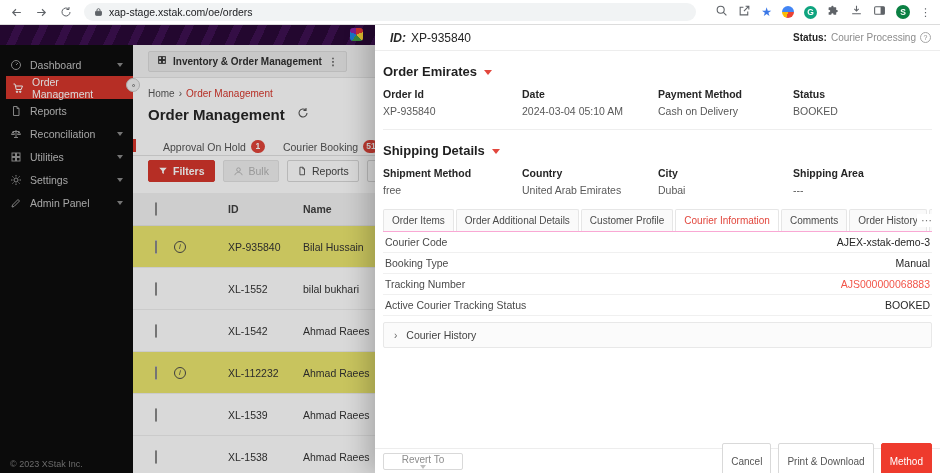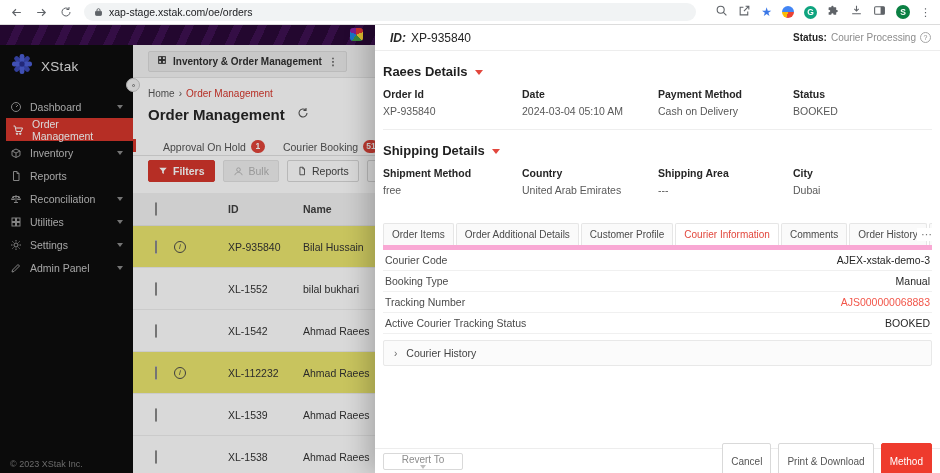--- a/index.html
+++ b/index.html
@@ -110,21 +110,21 @@
   .sec-title { margin-top:13px; display:flex; align-items:center; gap:7px; font-size:13px; font-weight:bold;
                color:#1f1f1f; }
   .chev-red { width:0; height:0; border-left:4px solid transparent; border-right:4px solid transparent;
               border-top:5px solid #e2473d; margin-top:2px; }
   .fields { display:flex; margin-top:9px; }
   .field:nth-child(1){ width:139px; } .field:nth-child(2){ width:136px; }
   .field:nth-child(3){ width:135px; } .field:nth-child(4){ flex:1; }
   .f-label { font-size:10.5px; font-weight:bold; color:#262626; }
   .f-value { font-size:10.5px; color:#595959; margin-top:5px; }
   .d-div { height:1px; background:#eeeeee; margin-top:12px; }
-  .d-tabs { position:relative; margin-top:27px; display:flex; align-items:flex-end; border-bottom:5px solid #f9a8d4;
+  .d-tabs { position:relative; margin-top:13px; display:flex; align-items:flex-end; border-bottom:1px solid #f9a8d4;
             font-size:10px; color:#4a4a4a; white-space:nowrap; overflow:hidden; }
   .d-tab { border:1px solid #e6e6e6; border-bottom:none; background:#fafafa; padding:5px 8px;
            border-radius:2px 2px 0 0; margin-right:2px; flex:0 0 auto; }
   .d-tab.active { background:#fff; color:#e2473d; margin-bottom:-1px; border-bottom:1px solid #fff; }
   .d-tabs-more { position:absolute; right:0; bottom:4px; background:#fff; padding-left:4px; color:#777;
                  font-size:11px; }
   .kv { display:flex; justify-content:space-between; align-items:center; padding:4px 2px;
         border-bottom:1px solid #f0f0f0; font-size:10.5px; min-height:18px; }
   .kv-label { color:#4a4a4a; }
   .kv-value { color:#262626; }
@@ -202,68 +202,40 @@
       <span class="vdots">⋮</span>
     </div>
   </div>
 
   <div class="app">
     <div class="band">
       <span class="band-logo"></span>
     </div>
 
     <div class="sidebar">
-      <div class="logo-row">
-        <span><svg width="24" height="24" viewBox="0 0 24 24">
-              <g fill="#3b49b5" transform="rotate(45 12 12)">
-                <rect x="9.6" y="2" width="4.8" height="8" rx="2.2"></rect>
-                <rect x="9.6" y="14" width="4.8" height="8" rx="2.2"></rect>
-                <rect x="2" y="9.6" width="8" height="4.8" rx="2.2"></rect>
-                <rect x="14" y="9.6" width="8" height="4.8" rx="2.2"></rect>
-              </g>
-              <g fill="#4c5fd5">
-                <rect x="9.6" y="2" width="4.8" height="8" rx="2.2"></rect>
-                <rect x="9.6" y="14" width="4.8" height="8" rx="2.2"></rect>
-                <rect x="2" y="9.6" width="8" height="4.8" rx="2.2"></rect>
-                <rect x="14" y="9.6" width="8" height="4.8" rx="2.2"></rect>
-              </g>
-              <circle cx="12" cy="12" r="2.6" fill="#28308f"></circle>
-            </svg></span>
-        <span class="logo-text">XStak</span>
-      </div>
       <div class="nav">
         <div class="nav-item">
           <span class="nicon">
               <svg width="12" height="12" viewBox="0 0 24 24" fill="none" stroke="currentColor" stroke-width="2">
                 <circle cx="12" cy="12" r="9"></circle>
                 <path d="M12 12l4-4M12 7v1"></path>
               </svg>
             </span>
           <span>Dashboard</span>
           <span class="chev"></span>
         </div>
         <div class="nav-item active">
           <span class="nicon">
               <svg width="12" height="12" viewBox="0 0 24 24" fill="none" stroke="currentColor" stroke-width="2">
                 <path d="M3 4h3l2.4 11h10L21 8H7"></path>
                 <circle cx="10" cy="19.5" r="1.5" fill="currentColor"></circle>
                 <circle cx="16.5" cy="19.5" r="1.5" fill="currentColor"></circle>
               </svg>
             </span>
           <span>Order Management</span>
-        </div>
-        <div class="nav-item">
-          <span class="nicon">
-              <svg width="12" height="12" viewBox="0 0 24 24" fill="none" stroke="currentColor" stroke-width="2">
-                <path d="M4 8l8-4 8 4v9l-8 4-8-4z"></path>
-                <path d="M4 8l8 4 8-4M12 12v9"></path>
-              </svg>
-            </span>
-          <span>Inventory</span>
-          <span class="chev"></span>
         </div>
         <div class="nav-item">
           <span class="nicon">
               <svg width="12" height="12" viewBox="0 0 24 24" fill="none" stroke="currentColor" stroke-width="2">
                 <path d="M7 3h7l4 4v14H7z"></path>
                 <path d="M14 3v4h4"></path>
               </svg>
             </span>
           <span>Reports</span>
         </div>
@@ -435,21 +407,21 @@
         </span>
         <span class="d-status">
           <b>Status:</b>
           <span>Courier Processing</span>
           <span class="help-circ">?</span>
         </span>
       </div>
 
       <div class="d-body">
         <div class="sec-title">
-          <span>Raees Details</span>
+          <span>Order Emirates</span>
           <span class="chev-red"></span>
         </div>
         <div class="fields">
           <div class="field">
               <div class="f-label">Order Id</div>
               <div class="f-value">XP-935840</div>
             </div>
           <div class="field">
               <div class="f-label">Date</div>
               <div class="f-value">2024-03-04 05:10 AM</div>
@@ -472,26 +444,26 @@
         <div class="fields">
           <div class="field">
               <div class="f-label">Shipment Method</div>
               <div class="f-value">free</div>
             </div>
           <div class="field">
               <div class="f-label">Country</div>
               <div class="f-value">United Arab Emirates</div>
             </div>
           <div class="field">
+              <div class="f-label">City</div>
+              <div class="f-value">Dubai</div>
+            </div>
+          <div class="field">
               <div class="f-label">Shipping Area</div>
               <div class="f-value">---</div>
-            </div>
-          <div class="field">
-              <div class="f-label">City</div>
-              <div class="f-value">Dubai</div>
             </div>
         </div>
 
         <div class="d-tabs">
           <span class="d-tab">Order Items</span>
           <span class="d-tab">Order Additional Details</span>
           <span class="d-tab">Customer Profile</span>
           <span class="d-tab active">Courier Information</span>
           <span class="d-tab">Comments</span>
           <span class="d-tab">Order History</span>

